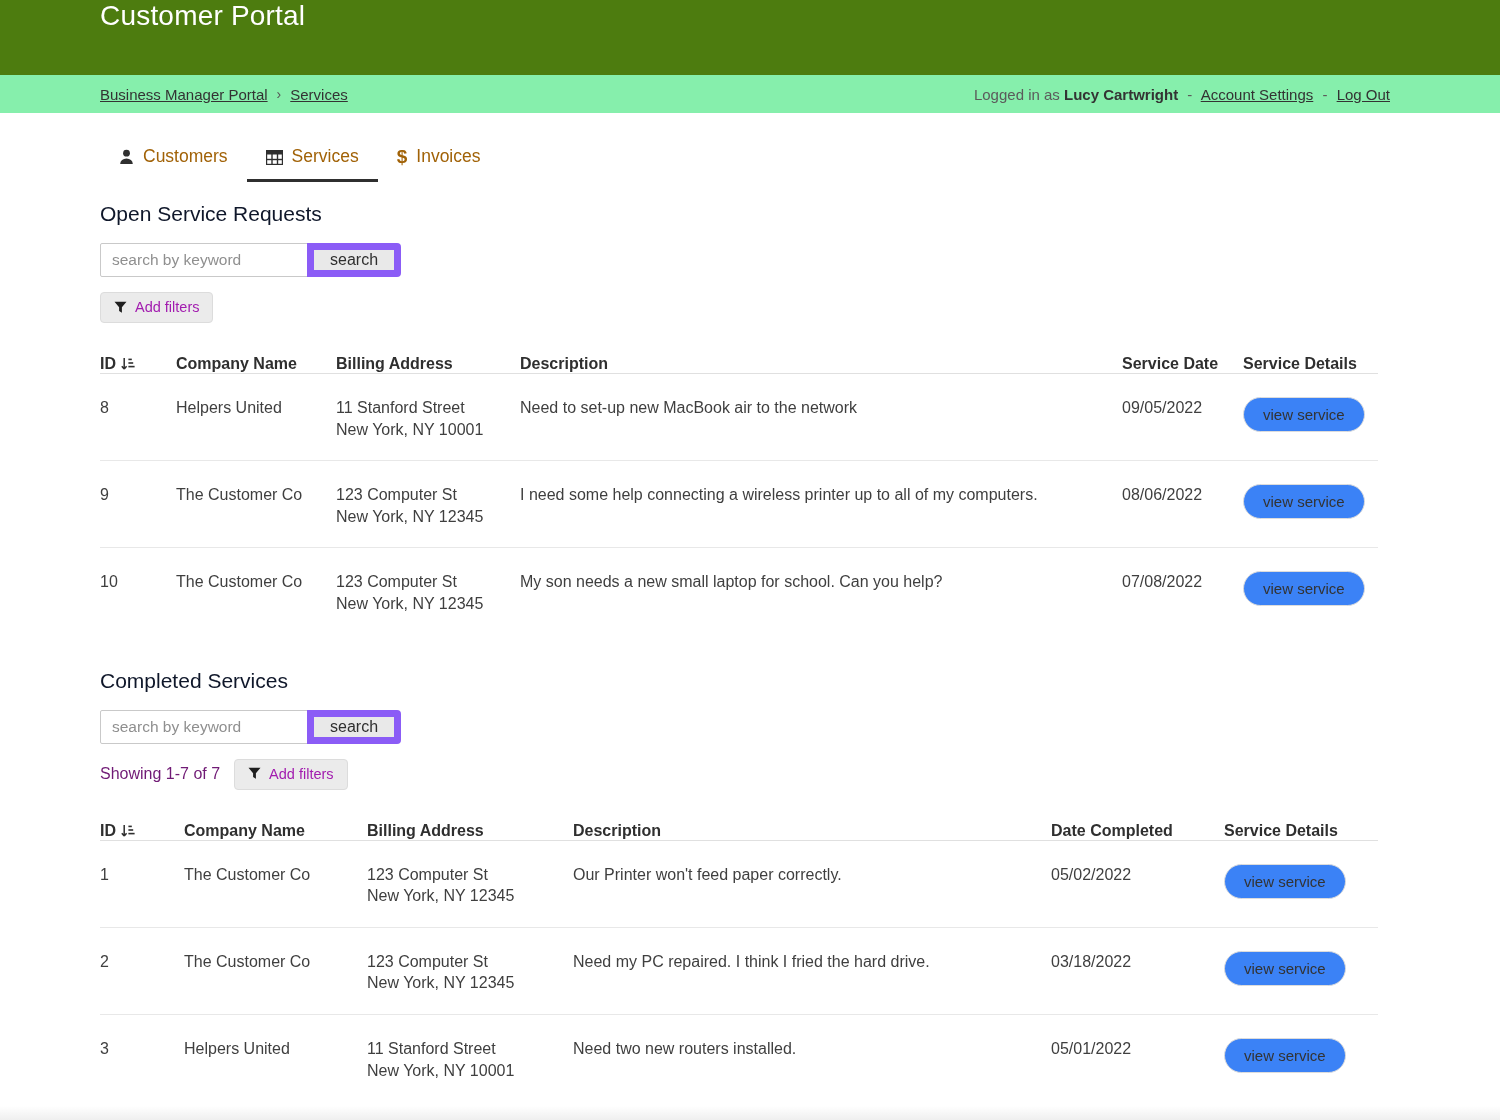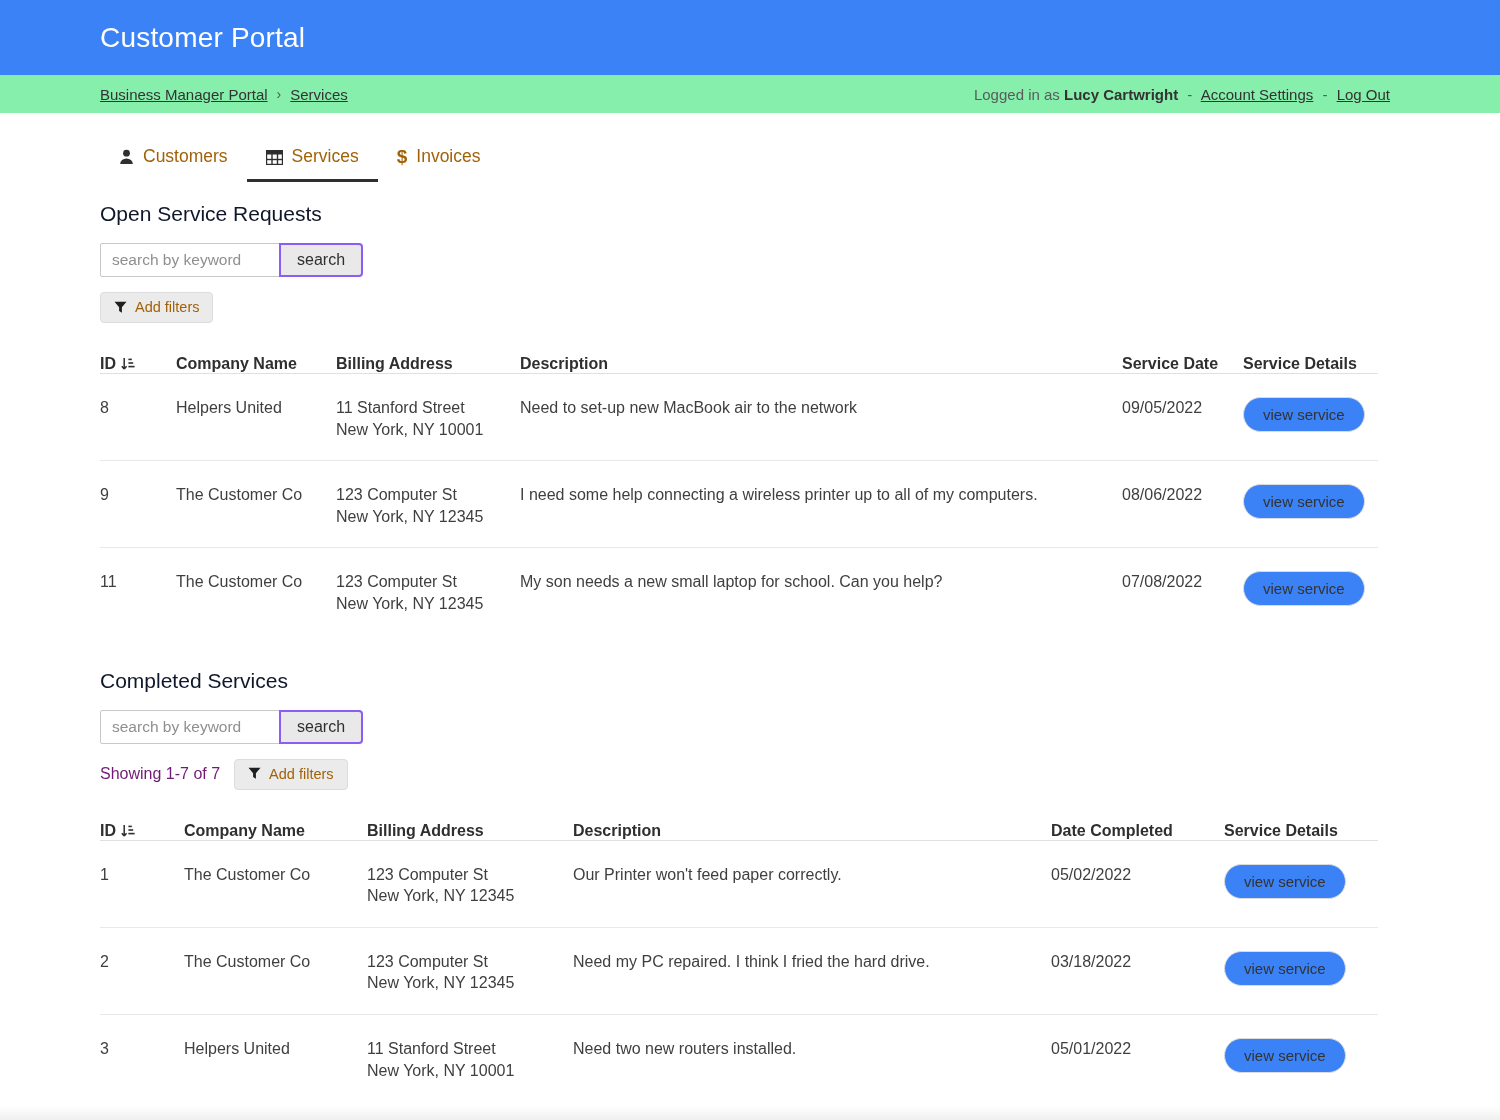--- a/index.html
+++ b/index.html
@@ -5,21 +5,21 @@
   * { box-sizing: border-box; }
   html,body { margin:0; padding:0; }
   body {
     width:1500px; height:1120px; overflow:hidden; position:relative;
     background:#ffffff; color:#3a3a3a;
     font-family:"Liberation Sans", sans-serif; font-size:16px;
   }
   a { color:#333; text-decoration:underline; cursor:pointer; }
 
   
-  .app-header { height:75px; background:#3b82f6; display:flex; align-items:center; }
+  .app-header { height:75px; background:#4d7c0f; display:flex; }
   .app-header h1 { margin:0 0 0 100px; color:#fff; font-size:28px; font-weight:400; letter-spacing:.2px; }
 
   
   .topbar {
     height:38px; background:#86efac; display:flex; align-items:center;
     justify-content:space-between; padding:0 110px 0 100px; font-size:15px; color:#4a4a4a;
   }
   .crumbs { display:flex; align-items:center; gap:9px; }
   .crumb-sep { text-decoration:none; color:#555; font-size:14px; }
   .loggedin { color:#5b5b5b; }
@@ -37,35 +37,35 @@
   }
   .tab.active { border-bottom-color:#2f2f2f; }
   .tab .ticon { display:inline-flex; align-items:center; }
   .dollar { font-weight:700; font-size:19px; }
 
   h2.section-title { font-size:21px; font-weight:400; color:#0f172a; margin:20px 0 0; }
 
   
   .search-row { display:flex; margin-top:17px; }
   .search-input {
-    width:180px; height:34px; border:1px solid #c9c9c9; border-radius:2px 0 0 2px;
+    width:208px; height:34px; border:1px solid #c9c9c9; border-radius:2px 0 0 2px;
     padding:0 11px; font-size:15.5px; font-family:inherit; color:#333; background:#fff; outline:none;
   }
   .search-input::placeholder { color:#8f8f8f; }
   .search-btn {
     height:34px; margin-left:-1px; padding:0 16px; font-size:16px; font-family:inherit; color:#2f2f2f;
-    background:#e9e9e9; border:2px solid #8b5cf6; border-radius:0 4px 4px 0; cursor:pointer;
+    background:#e9e9e9; border:7px solid #8b5cf6; border-radius:0 4px 4px 0; cursor:pointer;
   }
 
   .filters-row { margin-top:15px; display:flex; align-items:center; gap:14px; }
   .showing { font-size:16px; color:#701a75; }
   .addfilters-btn {
     display:inline-flex; align-items:center; gap:8px; padding:6px 13px 7px;
     background:#ebebeb; border:1px solid #dcdcdc; border-radius:4px;
-    font-size:14.5px; font-family:inherit; color:#a16207; cursor:pointer;
+    font-size:14.5px; font-family:inherit; color:#a21caf; cursor:pointer;
   }
 
   
   table.svc { border-collapse:collapse; width:100%; margin-top:18px; table-layout:fixed; }
   .svc th {
     text-align:left; font-size:16px; font-weight:700; color:#2f2f2f;
     padding:14px 10px 0 0; border-bottom:1px solid #e0e0e0; white-space:nowrap;
   }
   .svc th .thwrap { display:inline-flex; align-items:center; gap:5px; }
   .svc td {
@@ -211,21 +211,21 @@
           <td><span>The Customer Co</span></td>
           <td>
             <span class="addr-line">123 Computer St</span>
             <span class="addr-line">New York, NY 12345</span>
           </td>
           <td><span>I need some help connecting a wireless printer up to all of my computers.</span></td>
           <td><span>08/06/2022</span></td>
           <td><button class="view-btn">view service</button></td>
         </tr>
         <tr>
-          <td><span>11</span></td>
+          <td><span>10</span></td>
           <td><span>The Customer Co</span></td>
           <td>
             <span class="addr-line">123 Computer St</span>
             <span class="addr-line">New York, NY 12345</span>
           </td>
           <td><span>My son needs a new small laptop for school. Can you help?</span></td>
           <td><span>07/08/2022</span></td>
           <td><button class="view-btn">view service</button></td>
         </tr>
       </tbody>

